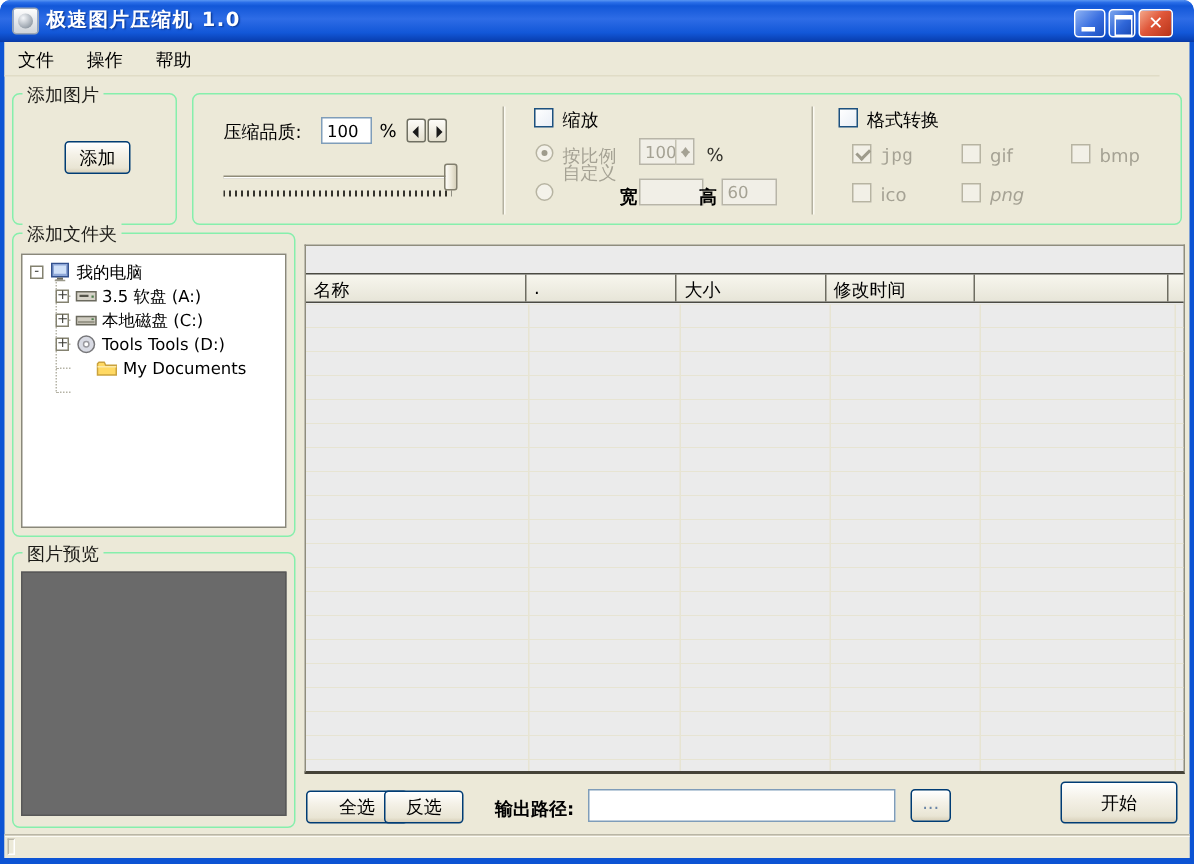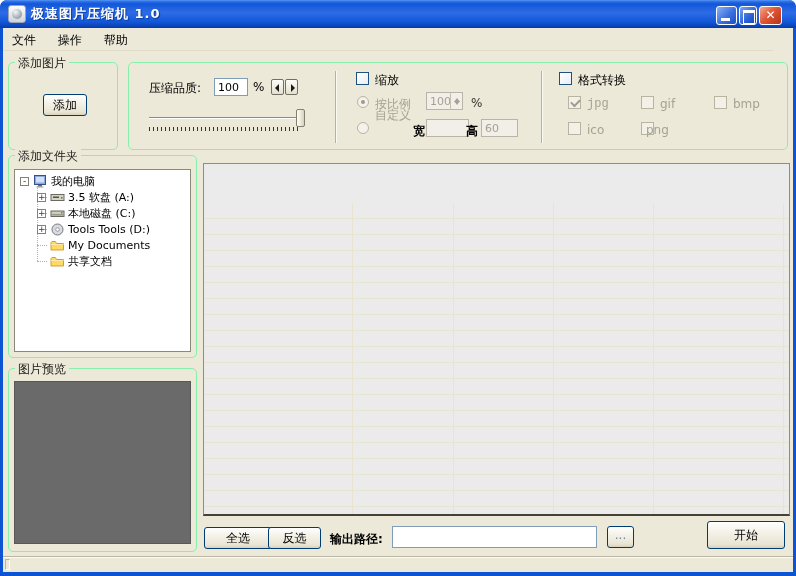--- a/index.html
+++ b/index.html
@@ -76,21 +76,21 @@
     border:3px solid transparent; }
   .mini-spin::before { top:2px;  border-bottom:4px solid #a5a294; }
   .mini-spin::after  { bottom:2px; border-top:4px solid #a5a294; }
 
   
   .tree-box { position:absolute; left:5px; top:13px; width:177px; height:183px; background:#fff;
     border:1px solid #8a887a; padding-top:3px; overflow:hidden; }
   .tree-row { position:relative; height:16px; display:flex; align-items:center; font-size:11px; white-space:nowrap; }
   .tree-row.root  { padding-left:5px; }
   .tree-row.child { padding-left:22px; }
-  .tree-row.leaf  { padding-left:35px; }
+  .tree-row.leaf  { padding-left:49px; }
   .toggle { width:9px; height:9px; border:1px solid #848270; background:#fff; font-size:9px; line-height:7px;
     text-align:center; margin-right:4px; flex:0 0 9px; color:#3a3a33; }
   .tree-icon { width:15px; height:13px; margin-right:3px; flex:0 0 15px; }
   .tree-lines { position:absolute; left:0; top:0; width:100%; height:100%; pointer-events:none; }
   .tl { position:absolute; border-color:#b5b3a6 !important; }
 
   
   .preview-box { position:absolute; left:5px; top:12px; width:177px; height:163px; background:#6a6a6a;
     border:1px solid #585858; }
 
@@ -169,21 +169,21 @@
     <span class="lbl" style="left:449px; top:9px;">格式转换</span>
     <div class="cb disabled checked" style="left:439px; top:33px;"></div>
     <span class="lbl dim" style="left:458px; top:34px;font-family:Liberation Mono, monospace;">jpg</span>
     <div class="cb disabled" style="left:512px; top:33px;"></div>
     <span class="lbl dim" style="left:531px; top:34px;">gif</span>
     <div class="cb disabled" style="left:585px; top:33px;"></div>
     <span class="lbl dim" style="left:604px; top:34px;">bmp</span>
     <div class="cb disabled" style="left:439px; top:59px;"></div>
     <span class="lbl dim" style="left:458px; top:60px;">ico</span>
     <div class="cb disabled" style="left:512px; top:59px;"></div>
-    <span class="lbl dim" style="left:517px; top:60px;">png</span>
+    <span class="lbl dim" style="left:531px; top:60px;font-style:italic;">png</span>
   </div>
 
   <div class="groupbox" style="left:8px; top:155px; width:189px; height:203px;">
     <span class="gb-label">添加文件夹</span>
     <div class="tree-box">
       <div class="tree-lines">
         <div class="tl" style="left:22px; top:11px; height:80px; border-left:1px dotted #b5b3a6;"></div>
         <div class="tl" style="left:22px; top:27px; width:10px; border-top:1px dotted #b5b3a6;"></div>
         <div class="tl" style="left:22px; top:43px; width:10px; border-top:1px dotted #b5b3a6;"></div>
         <div class="tl" style="left:22px; top:59px; width:10px; border-top:1px dotted #b5b3a6;"></div>
@@ -227,47 +227,48 @@
         </svg>
         <span>Tools Tools (D:)</span>
       </div>
       <div class="tree-row leaf">
         <svg class="tree-icon" viewBox="0 0 15 13">
           <path d="M1 3.5 L1 11 L13.5 11 L13.5 4.5 L6.5 4.5 L5.5 2.5 L2 2.5 Z" fill="#ffd963" stroke="#caa23d"></path>
           <path d="M1 5.5 L13.5 5.5" stroke="#fce9a8" stroke-width="1"></path>
         </svg>
         <span>My Documents</span>
       </div>
-      <div class="tree-row leaf">
-        <svg class="tree-icon" viewBox="0 0 15 13">
-          <path d="M1 3.5 L1 11 L13.5 11 L13.5 4.5 L6.5 4.5 L5.5 2.5 L2 2.5 Z" fill="#ffd963" stroke="#caa23d"></path>
-          <path d="M1 5.5 L13.5 5.5" stroke="#fce9a8" stroke-width="1"></path>
-        </svg>
-        <span>共享文档</span>
-      </div>
     </div>
   </div>
 
   <div class="groupbox" style="left:8px; top:368px; width:189px; height:184px;">
     <span class="gb-label">图片预览</span>
     <div class="preview-box"></div>
   </div>
 
   <div class="list-panel">
+    <div class="list-header">
+      <div class="hcell" style="width:148px;">名称</div>
+      <div class="hcell" style="width:101px;">.</div>
+      <div class="hcell" style="width:100px;">大小</div>
+      <div class="hcell" style="width:100px;">修改时间</div>
+      <div class="hcell" style="width:130px;"></div>
+      <div class="hcell"></div>
+    </div>
     <div class="list-grid">
       <div class="vline" style="left:148px;"></div>
       <div class="vline" style="left:249px;"></div>
       <div class="vline" style="left:349px;"></div>
       <div class="vline" style="left:449px;"></div>
       <div class="vline" style="left:579px;"></div>
     </div>
   </div>
 
   <div class="xp-btn" style="left:204px; top:527px; width:68px; height:22px; line-height:20px;">全选</div>
-  <div class="xp-btn" style="left:268px; top:527px; width:53px; height:22px; line-height:20px;">反选</div>
+  <div class="xp-btn" style="left:256px; top:527px; width:53px; height:22px; line-height:20px;">反选</div>
   <span class="lbl" style="left:330px; top:531px; font-weight:bold;">输出路径:</span>
   <input class="field" style="left: 392px; top: 526px; width: 205px; height: 22px; font-size: 12px;" value="">
   <div class="xp-btn" style="left:607px; top:526px; width:27px; height:22px; line-height:16px; color:#6b86a8;">...</div>
   <div class="xp-btn" style="left:707px; top:521px; width:78px; height:28px; line-height:26px;">开始</div>
 
   <div class="statusbar">
     <div class="grip"></div>
   </div>
 </div>
 

